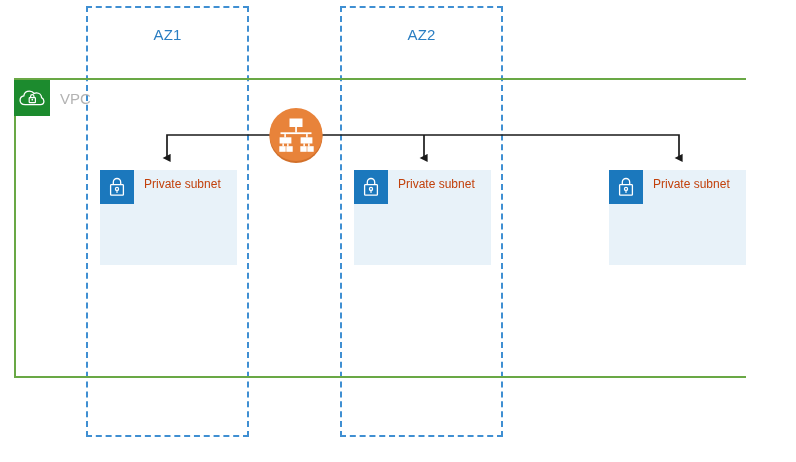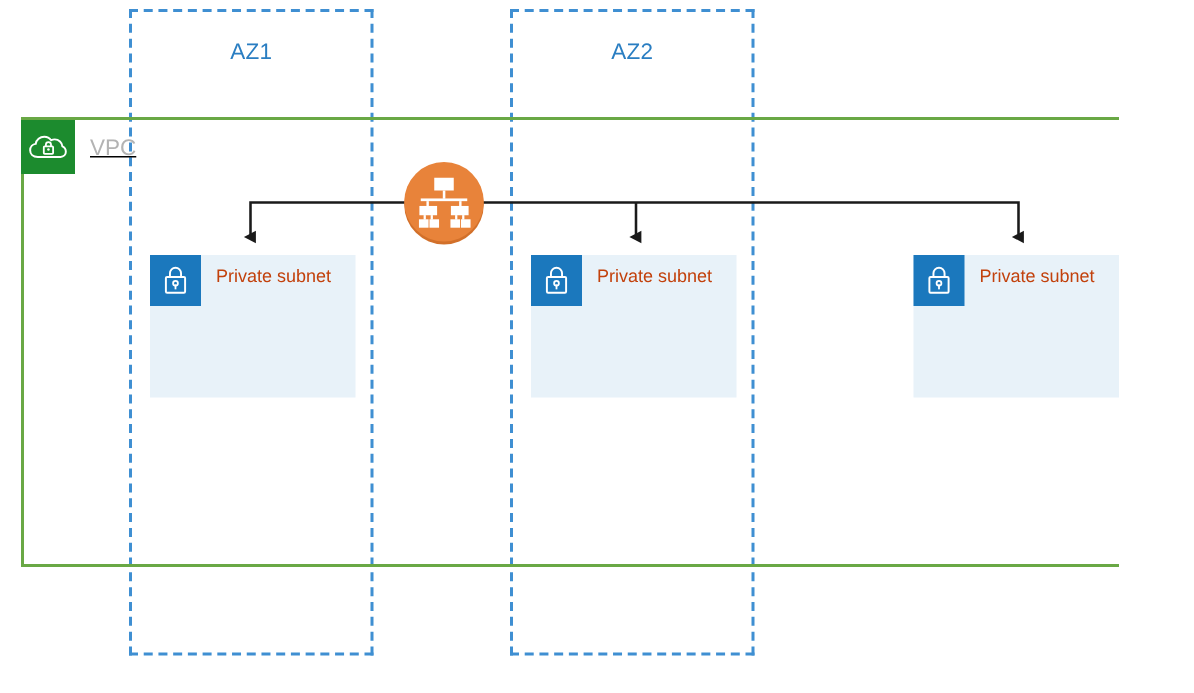--- a/index.html
+++ b/index.html
@@ -117,21 +117,21 @@
     <div class="az-label">AZ1</div>
   </div>
 
   <div class="az-box" style="left:340px; top:6px; width:163px; height:431px;">
     <div class="az-label">AZ2</div>
   </div>
 
 
   <div class="vpc-box" style="left:14px; top:78px; width:766px; height:300px;"></div>
 
-  <div class="vpc-header" style="left:14px; top:80px;text-decoration:underline;">
+  <div class="vpc-header" style="left:14px; top:80px;">
     <div class="vpc-icon">
       <svg width="26" height="20" viewBox="0 0 26 20" aria-hidden="true">
         <path d="M6.2 16.6 C2.9 16.6 1.1 14.6 1.1 12.2 C1.1 10.0 2.7 8.2 4.8 7.9 C5.2 5.2 7.6 3.2 10.5 3.2 C12.4 3.2 14.1 4.1 15.1 5.5 C15.8 5.1 16.6 4.9 17.5 4.9 C20.2 4.9 22.4 7.0 22.6 9.6 C24.0 10.2 24.9 11.6 24.9 13.2 C24.9 15.1 23.4 16.6 21.4 16.6 Z" fill="none" stroke="#ffffff" stroke-width="1.3"></path>
         <rect x="10.2" y="9.6" width="6.2" height="5.0" rx="0.6" fill="none" stroke="#ffffff" stroke-width="1.2"></rect>
         <path d="M11.6 9.6 V8.4 a1.7 1.7 0 0 1 3.4 0 V9.6" fill="none" stroke="#ffffff" stroke-width="1.2"></path>
         <circle cx="13.3" cy="11.7" r="0.85" fill="#ffffff"></circle>
       </svg>
     </div>
     <div class="vpc-title">VPC</div>
   </div>

